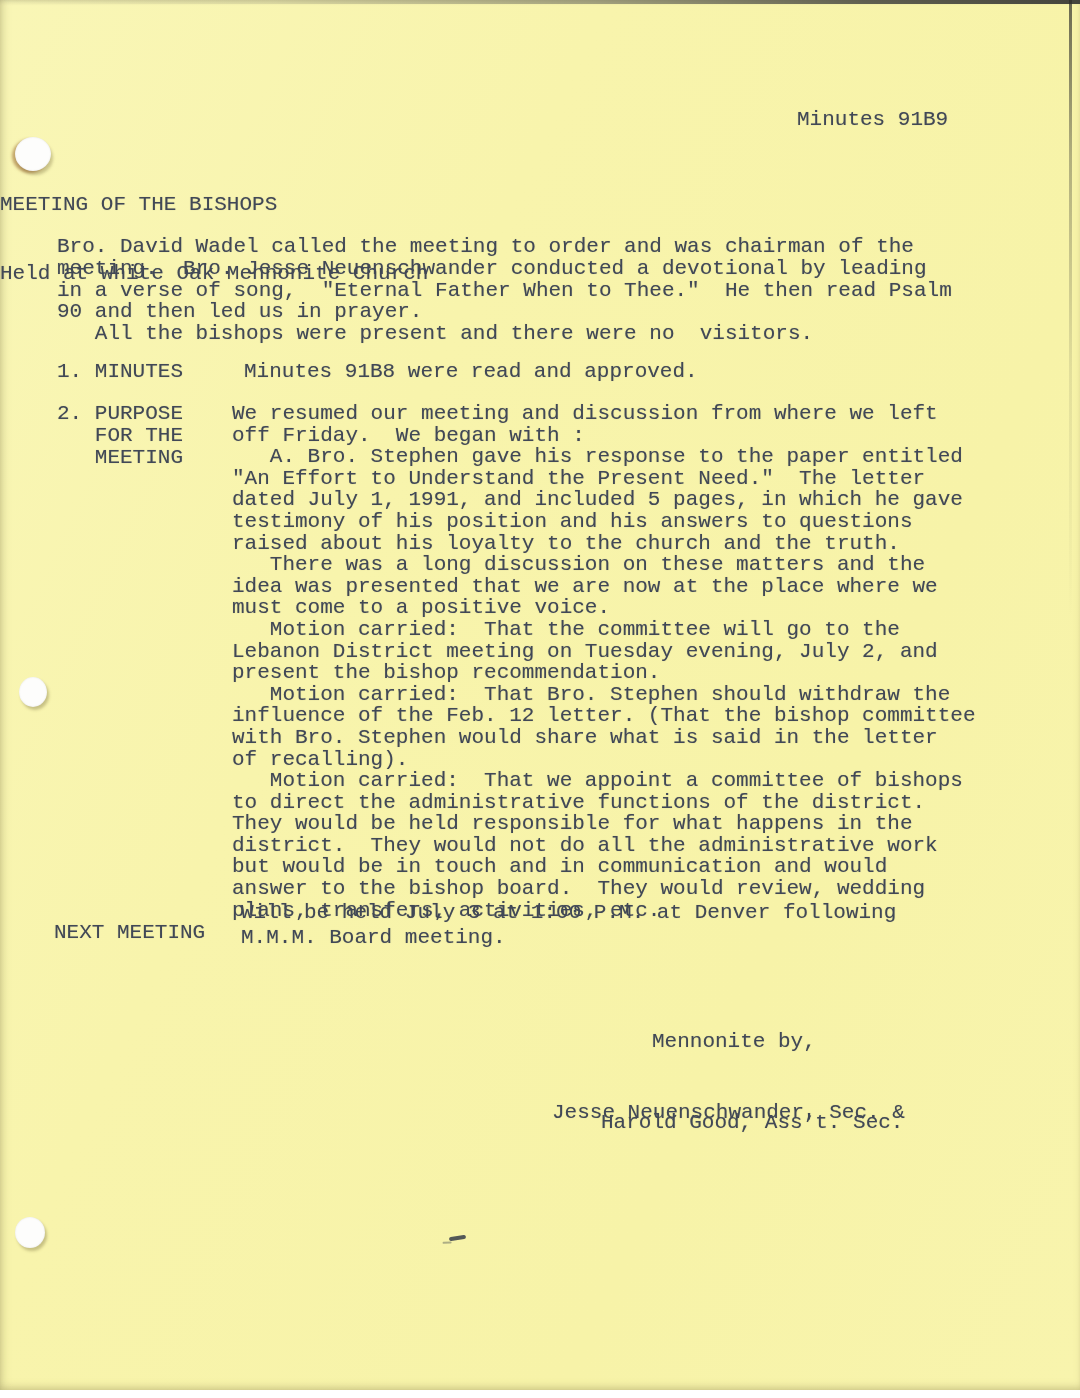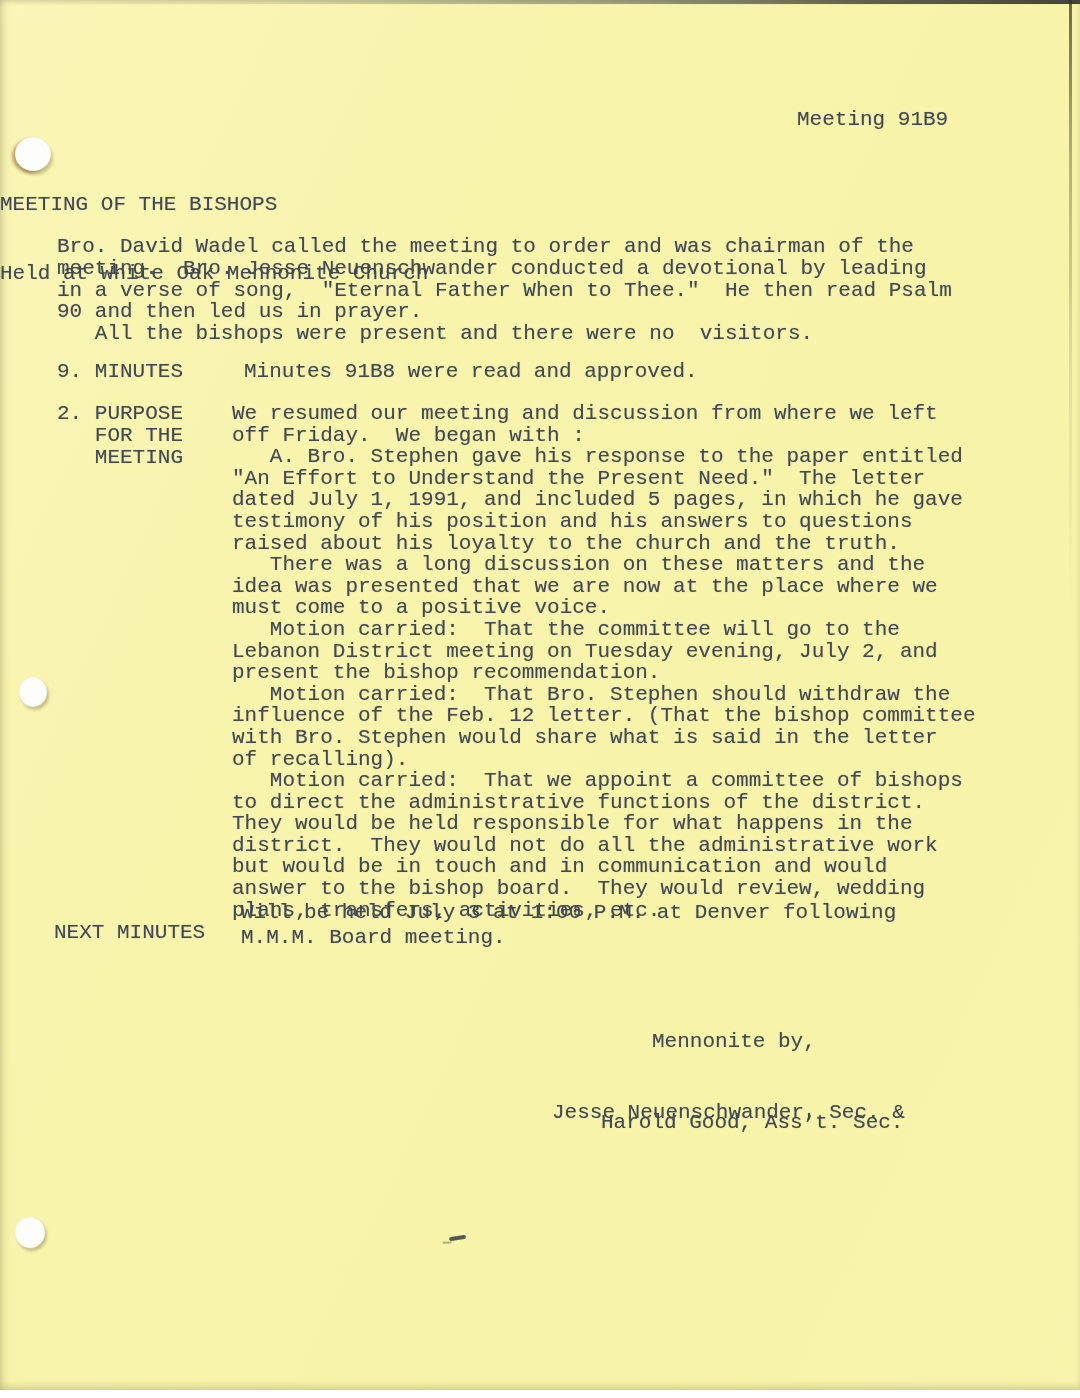--- a/index.html
+++ b/index.html
@@ -113,34 +113,34 @@
 <div class="stage">
   <div class="paper">
 
     <div class="scan-top-edge"></div>
     <div class="paper-right-edge"></div>
 
     <div class="hole hole-1"></div>
     <div class="hole hole-2"></div>
     <div class="hole hole-3"></div>
 
-    <div class="txt doc-number">Meeting 91B9</div>
+    <div class="txt doc-number">Minutes 91B9</div>
 
     <div class="txt title-block">
       <div>MEETING OF THE BISHOPS</div>
       <div>Held at White Oak Mennonite Church</div>
     </div>
 
     <div class="txt intro">Bro. David Wadel called the meeting to order and was chairman of the
 meeting.  Bro. Jesse Neuenschwander conducted a devotional by leading
 in a verse of song,  "Eternal Father When to Thee."  He then read Psalm
 90 and then led us in prayer.
    All the bishops were present and there were no  visitors.</div>
 
-    <div class="txt item1-label">9. MINUTES</div>
+    <div class="txt item1-label">1. MINUTES</div>
     <div class="txt item1-body">Minutes 91B8 were read and approved.</div>
 
     <div class="txt item2-label">2. PURPOSE
    FOR THE
    MEETING</div>
     <div class="txt item2-body">We resumed our meeting and discussion from where we left
 off Friday.  We began with :
    A. Bro. Stephen gave his response to the paper entitled
 "An Effort to Understand the Present Need."  The letter
 dated July 1, 1991, and included 5 pages, in which he gave
@@ -157,21 +157,21 @@
 with Bro. Stephen would share what is said in the letter
 of recalling).
    Motion carried:  That we appoint a committee of bishops
 to direct the administrative functions of the district.
 They would be held responsible for what happens in the
 district.  They would not do all the administrative work
 but would be in touch and in communication and would
 answer to the bishop board.  They would review, wedding
 plans, transfers, activities, etc.</div>
 
-    <div class="txt next-label">NEXT MINUTES</div>
+    <div class="txt next-label">NEXT MEETING</div>
     <div class="txt next-body">Will be held July 3 at 1:00 P.M. at Denver following
 M.M.M. Board meeting.</div>
 
     <div class="txt sig-1">Mennonite by,</div>
     <div class="txt sig-2">Jesse Neuenschwander, Sec. &amp;</div>
     <div class="txt sig-3">Harold Good, Ass't. Sec.</div>
 
     <div class="ink-smudge"></div>
 
   </div>

